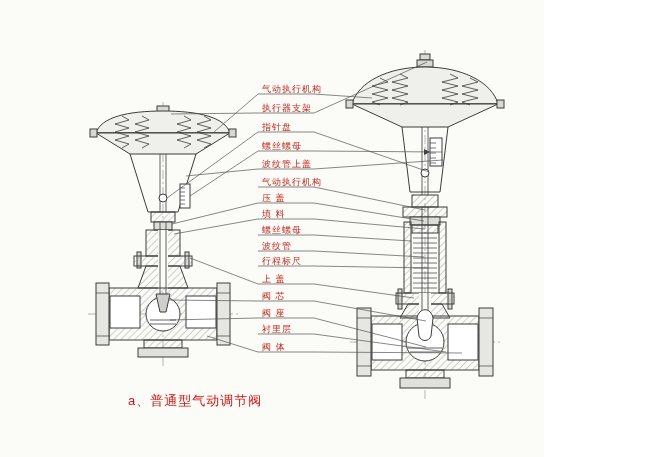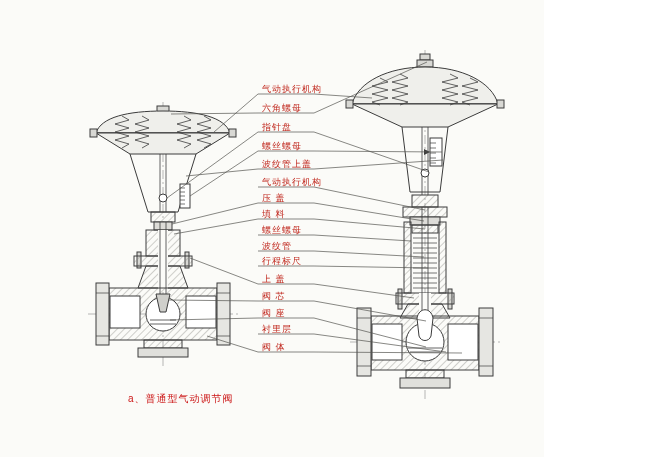--- a/index.html
+++ b/index.html
@@ -15,21 +15,21 @@
     position:absolute;
     left:262px;
     font-size:9px;
     line-height:10px;
     letter-spacing:1px;
     color:var(--label-color,#c0281e);
     white-space:nowrap;
   }
   .sub-caption{
     position:absolute;
-    font-size:10px;
+    font-size:13px;
     letter-spacing:1px;
     color:var(--caption-color,#cc1616);
     white-space:nowrap;
   }
   .figure-title{
     position:absolute;
     left:250px;top:408px;
     font-size:10px;
     font-weight:bold;
     letter-spacing:1px;
@@ -189,21 +189,21 @@
       <path d="M258,266 H314 L428,268"></path>
       <path d="M190,258 L258,284 H314 L414,298"></path>
       <path d="M168,300 L258,301 H314 L426,321"></path>
       <path d="M170,320 L258,318 H314 L426,347"></path>
       <path d="M258,334 H314 L446,352"></path>
       <path d="M207,336 L258,352 H314 L462,353"></path>
     </g>
   </svg>
 
   <span class="part-label" style="top:84px">气动执行机构</span>
-  <span class="part-label" style="top:103px">六角螺母</span>
+  <span class="part-label" style="top:103px">执行器支架</span>
   <span class="part-label" style="top:122px">指针盘</span>
   <span class="part-label" style="top:141px">螺丝螺母</span>
   <span class="part-label" style="top:159px">波纹管上盖</span>
   <span class="part-label" style="top:177px">气动执行机构</span>
   <span class="part-label" style="top:193px">压 盖</span>
   <span class="part-label" style="top:209px">填 料</span>
   <span class="part-label" style="top:225px">螺丝螺母</span>
   <span class="part-label" style="top:241px">波纹管</span>
   <span class="part-label" style="top:256px">行程标尺</span>
   <span class="part-label" style="top:274px">上 盖</span>

